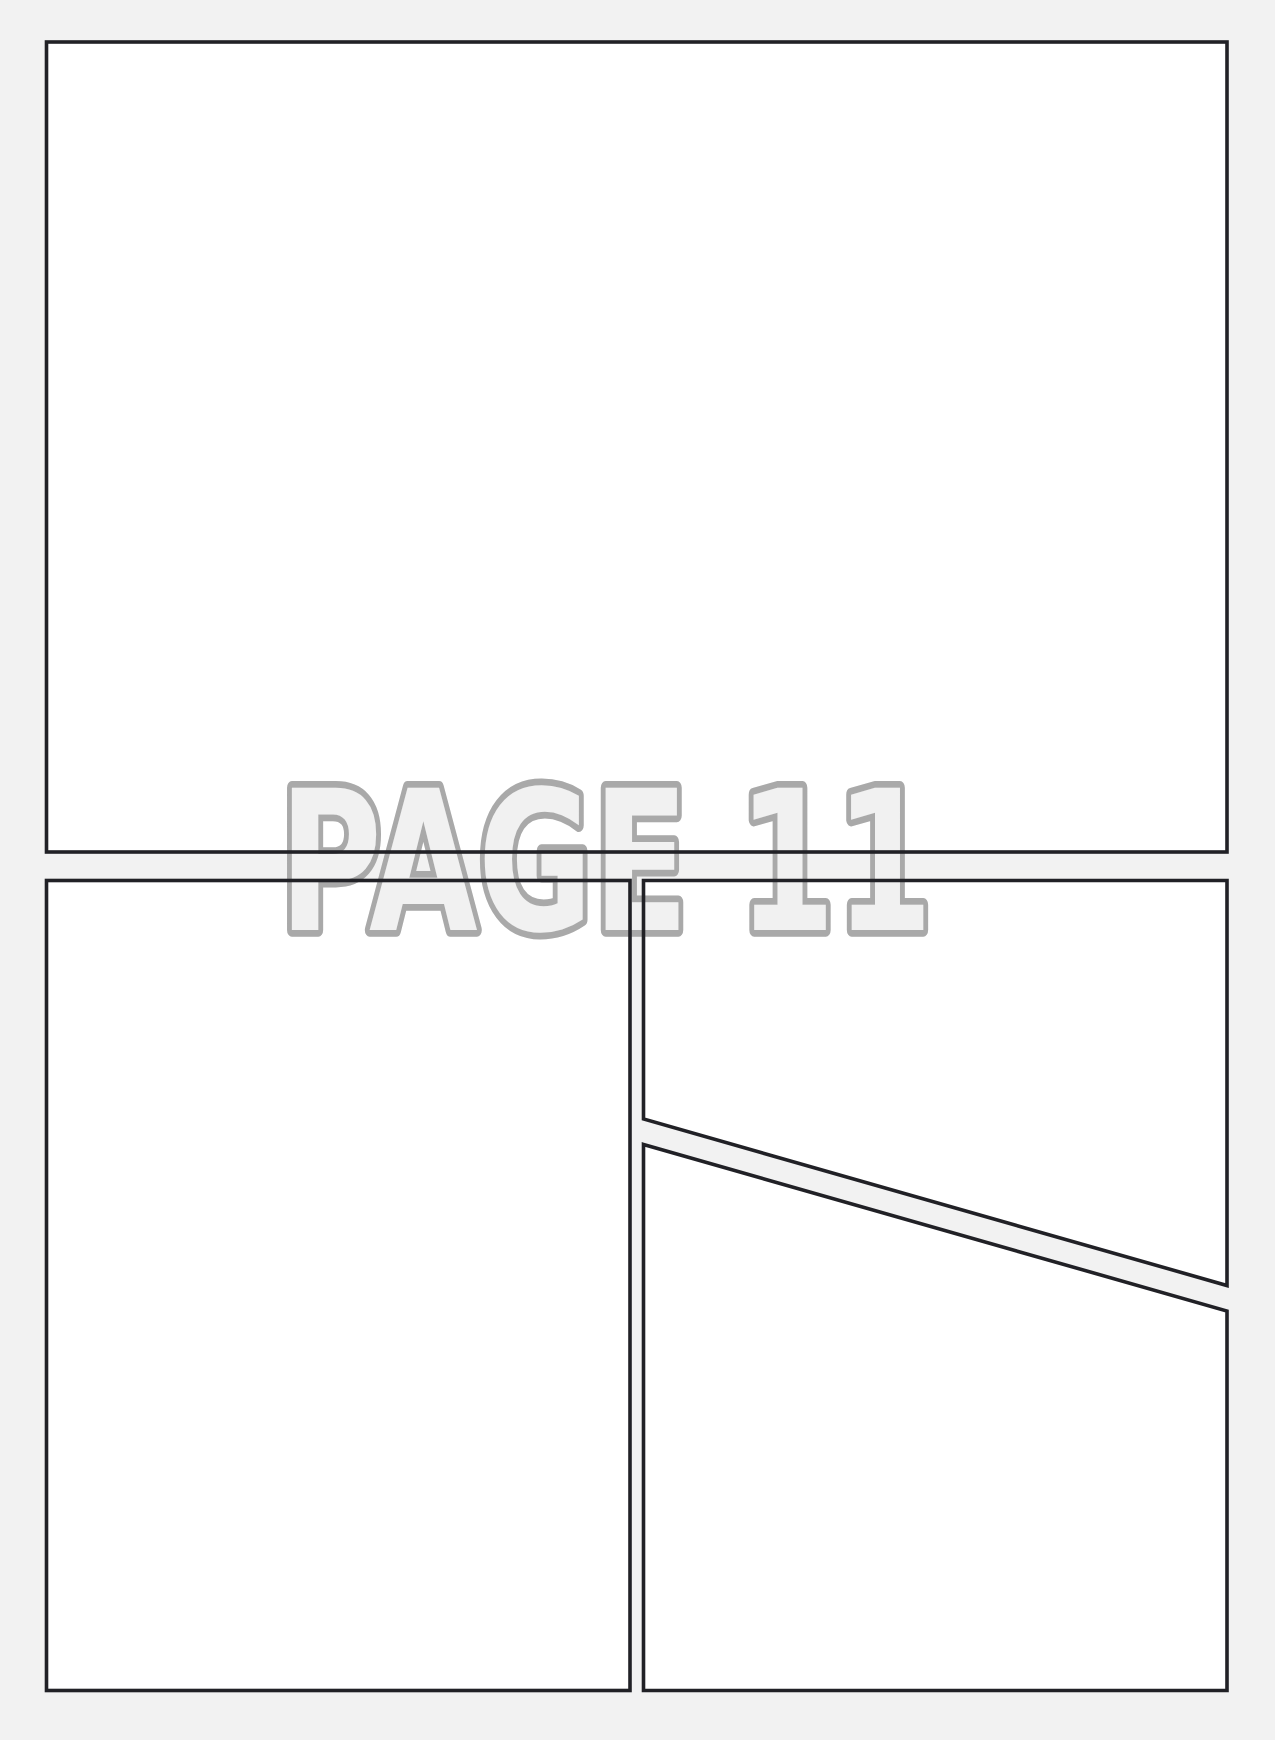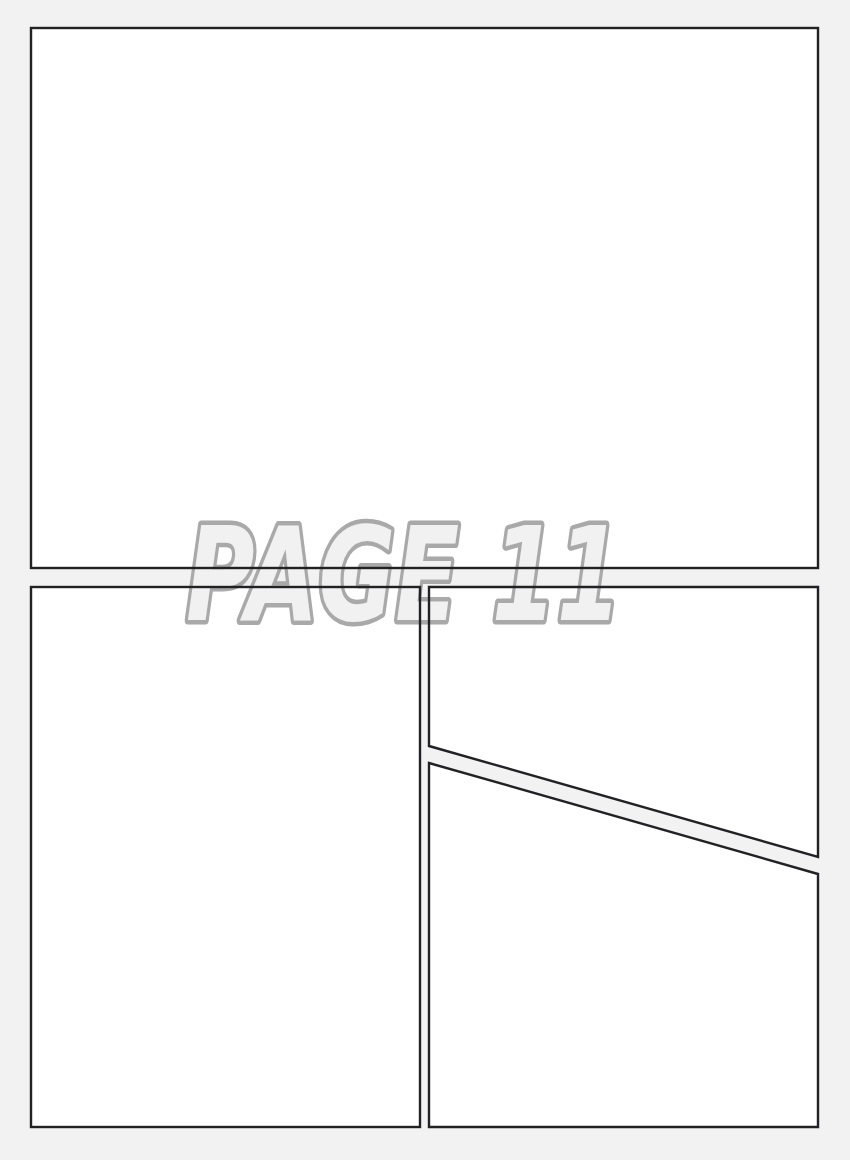--- a/index.html
+++ b/index.html
@@ -15,21 +15,20 @@
     height: 1160px;
     background: var(--background);
     overflow: hidden;
     font-family: "DejaVu Sans", sans-serif;
   }
   .page {
     position: relative;
     width: 706px;
     height: 1160px;
     background: var(--background);
-    font-style: italic;
   }
   .page-canvas {
     display: block;
     width: 850px;
     height: 1160px;
   }
   .panel-fill-shape {
     fill: var(--panel-fill);
     stroke: none;
   }

